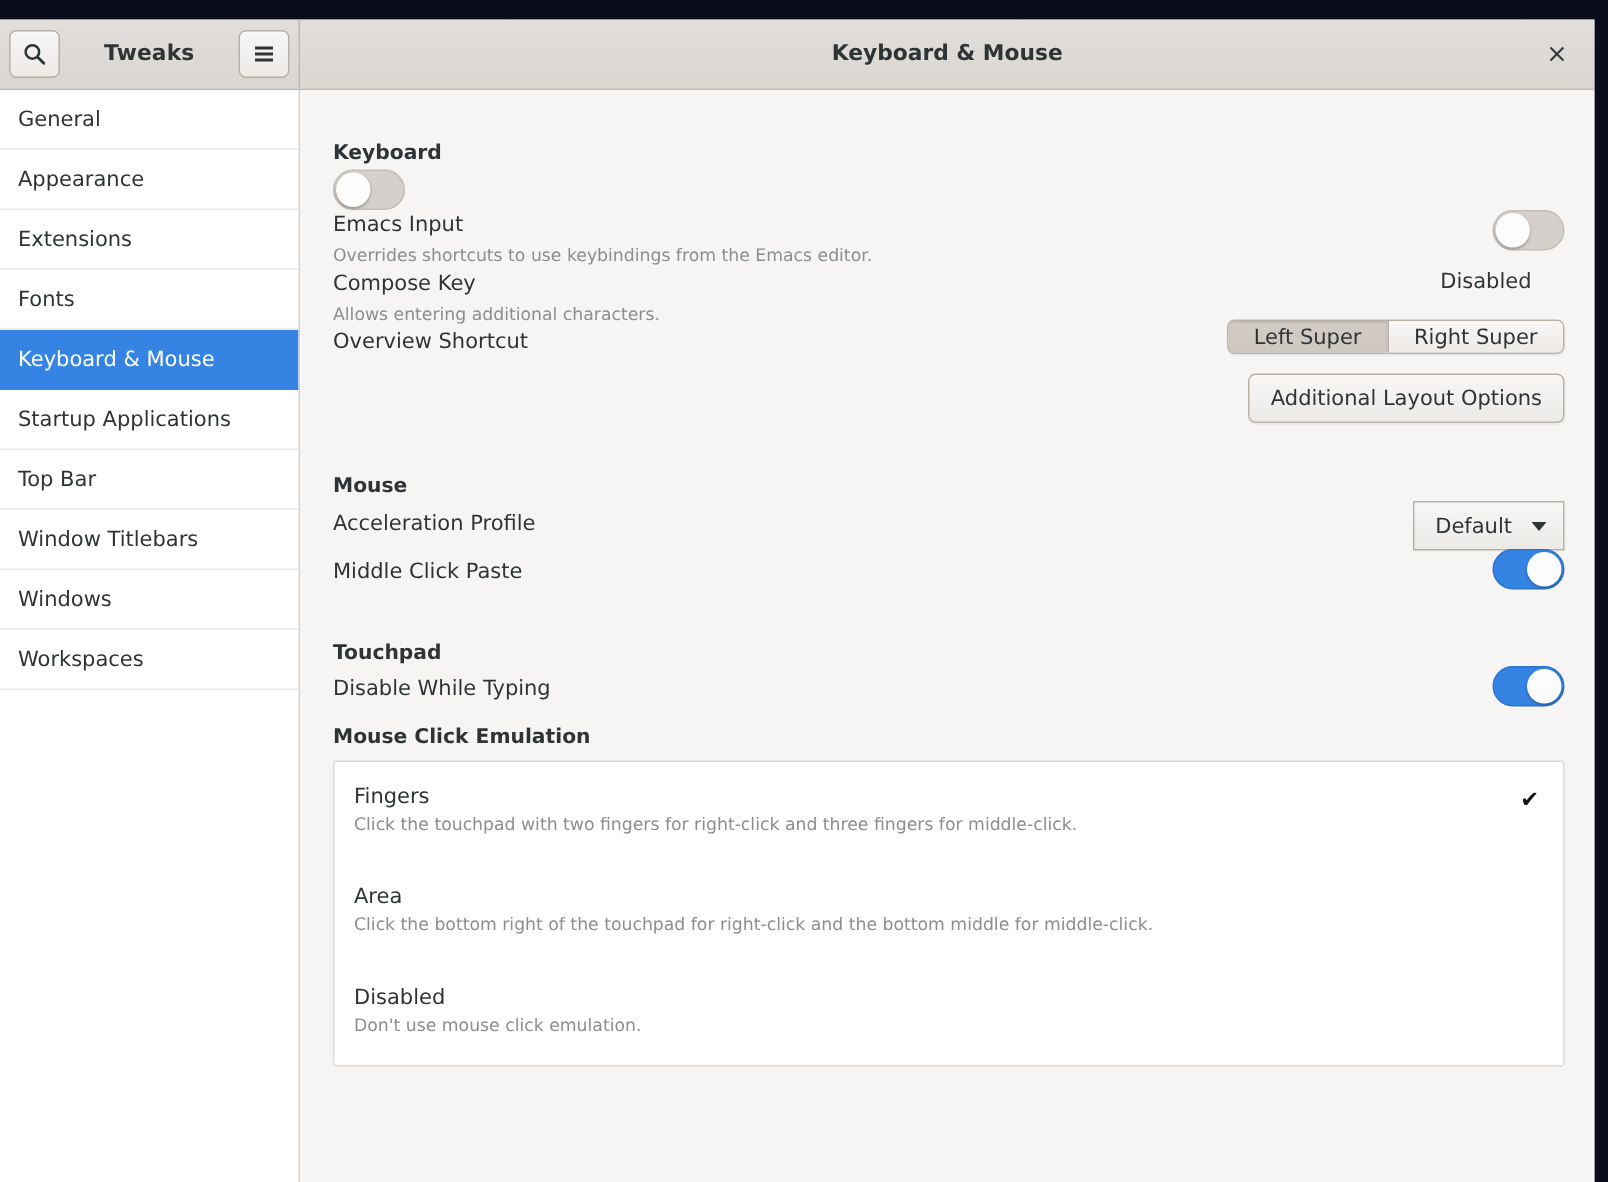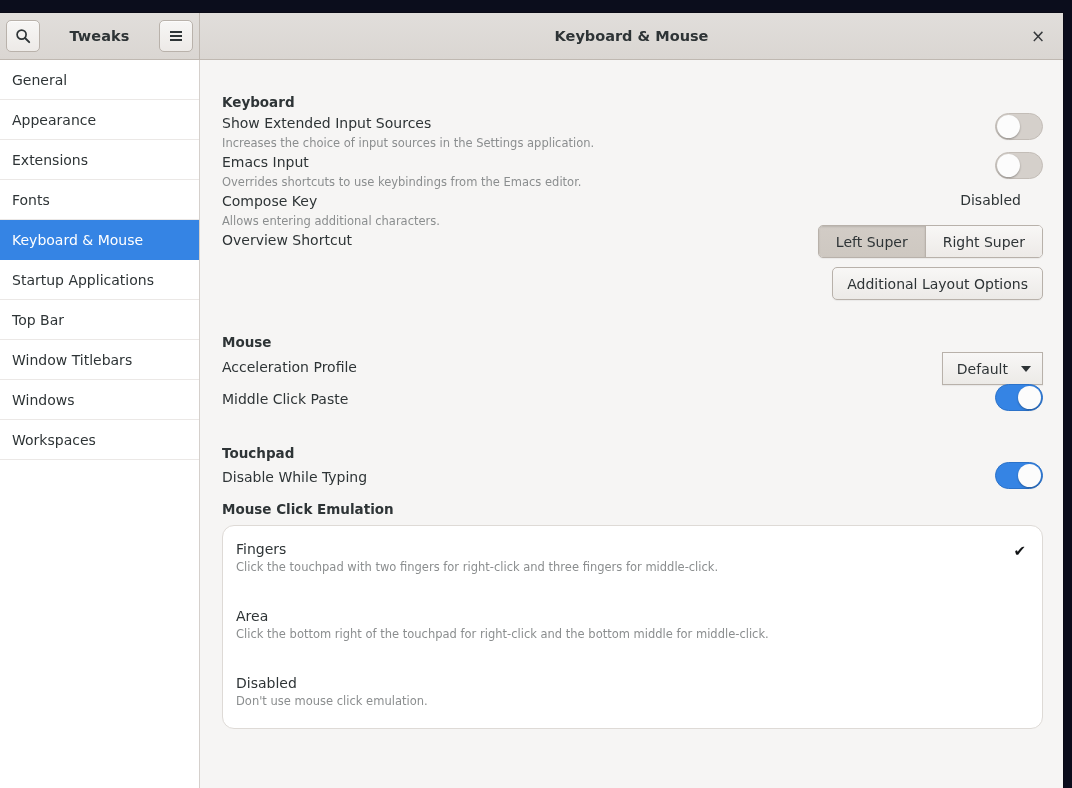--- a/index.html
+++ b/index.html
@@ -228,21 +228,21 @@
   
   .seg-group {
     display: flex;
     border: 1px solid #b8b1aa;
     border-radius: 5px;
     overflow: hidden;
     box-shadow: 0 1px 1px rgba(0,0,0,0.05);
   }
   .seg-btn {
     padding: 0 17px;
-    height: 31px;
+    height: 21px;
     display: flex;
     align-items: center;
     justify-content: center;
     font-size: 14px;
     color: #2e3436;
     background: linear-gradient(to bottom, #f8f7f6, #edeae7);
     cursor: pointer;
     white-space: nowrap;
   }
   .seg-btn + .seg-btn { border-left: 1px solid #b8b1aa; }
@@ -286,21 +286,21 @@
     width: 0; height: 0;
     border-left: 5.5px solid transparent;
     border-right: 5.5px solid transparent;
     border-top: 6.5px solid #2e3436;
   }
 
   
   #option-list {
     background: #ffffff;
     border: 1px solid #dedad6;
-    border-radius: 12px;
+    border-radius: 2px;
     margin-top: 8px;
     overflow: hidden;
   }
   .opt-row {
     display: flex;
     align-items: flex-start;
     justify-content: space-between;
     padding: 13px 16px 14px 13px;
     cursor: pointer;
     min-height: 40px;
@@ -369,24 +369,20 @@
       <div class="side-item">Window Titlebars</div>
       <div class="side-item">Windows</div>
       <div class="side-item">Workspaces</div>
     </div>
 
     <div id="content">
 
       <div class="group-title">Keyboard</div>
 
       <div class="row">
-        <div class="row-label-wrap">
-          <div class="row-title">Show Extended Input Sources</div>
-          <div class="row-sub">Increases the choice of input sources in the Settings application.</div>
-        </div>
         <div class="row-ctl">
           <div class="toggle off">
               <div class="knob"></div>
             </div>
         </div>
       </div>
 
       <div class="row">
         <div class="row-label-wrap">
           <div class="row-title">Emacs Input</div>

